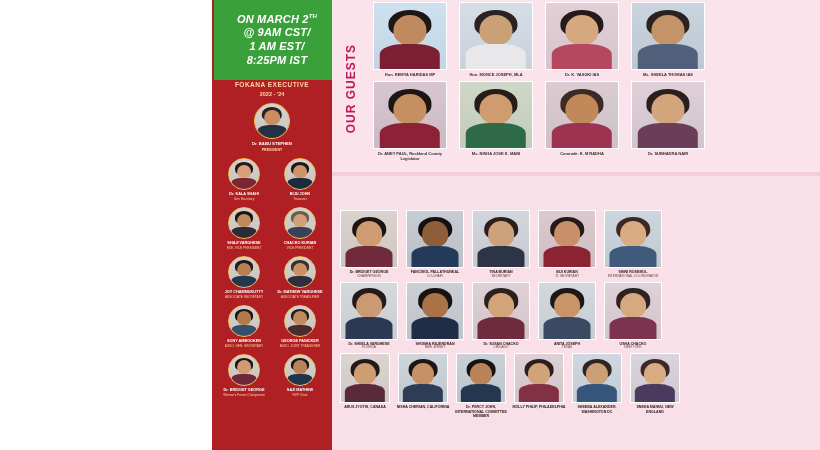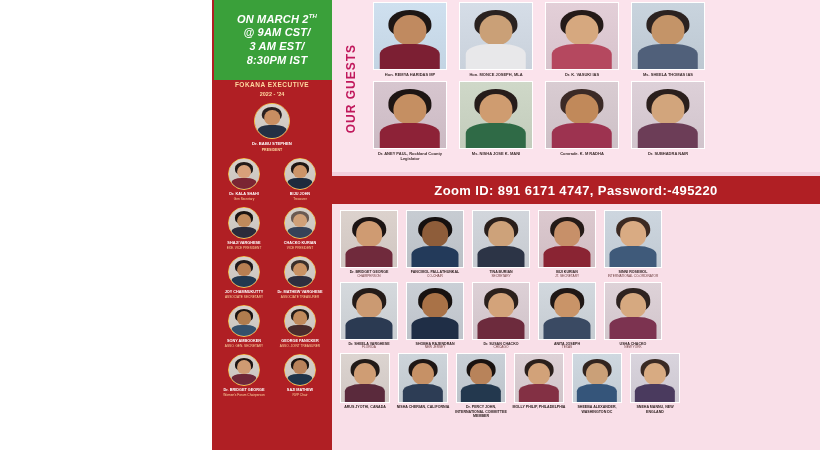--- a/index.html
+++ b/index.html
@@ -211,22 +211,22 @@
           <div class="nm">SAJI MATHEW</div>
           <div class="ro">RVP Chair</div>
         </div>
       </div>
   </div>
 
   <div class="datebox">
     <div class="dtxt">
       <span>ON MARCH 2</span><sup>TH</sup><br>
       <span>@ 9AM CST/</span><br>
-      <span>3 AM EST/</span><br>
-      <span>8:30PM IST</span>
+      <span>1 AM EST/</span><br>
+      <span>8:25PM IST</span>
     </div>
   </div>
 
   <div class="main">
     <div class="main-top"></div>
 
     <div class="ourguests">
       <span>OUR GUESTS</span>
     </div>
 
@@ -321,23 +321,20 @@
               </div>
             </div>
             <div class="gn">Dr. SUBHADRA NAIR</div>
           </div>
         </div>
     </div>
   </div>
 
   <div class="divline"></div>
 
-  <div class="zoombar">
-    <div class="zt">Zoom ID: 891 6171 4747,  Password:-495220</div>
-  </div>
 
   <div class="comm">
     <div class="comm-inner">
       <div class="crow r1" id="comm-row1">
           <div class="cperson">
             <div class="cp">
               <div class="face">
                 <div class="bg" style="background:linear-gradient(180deg,#dcd2cd 0%, #d0c6c1 100%)"></div>
                 <div class="hair" style="background:#1c1413"></div>
                 <div class="head" style="background:#cf9b72"></div>

